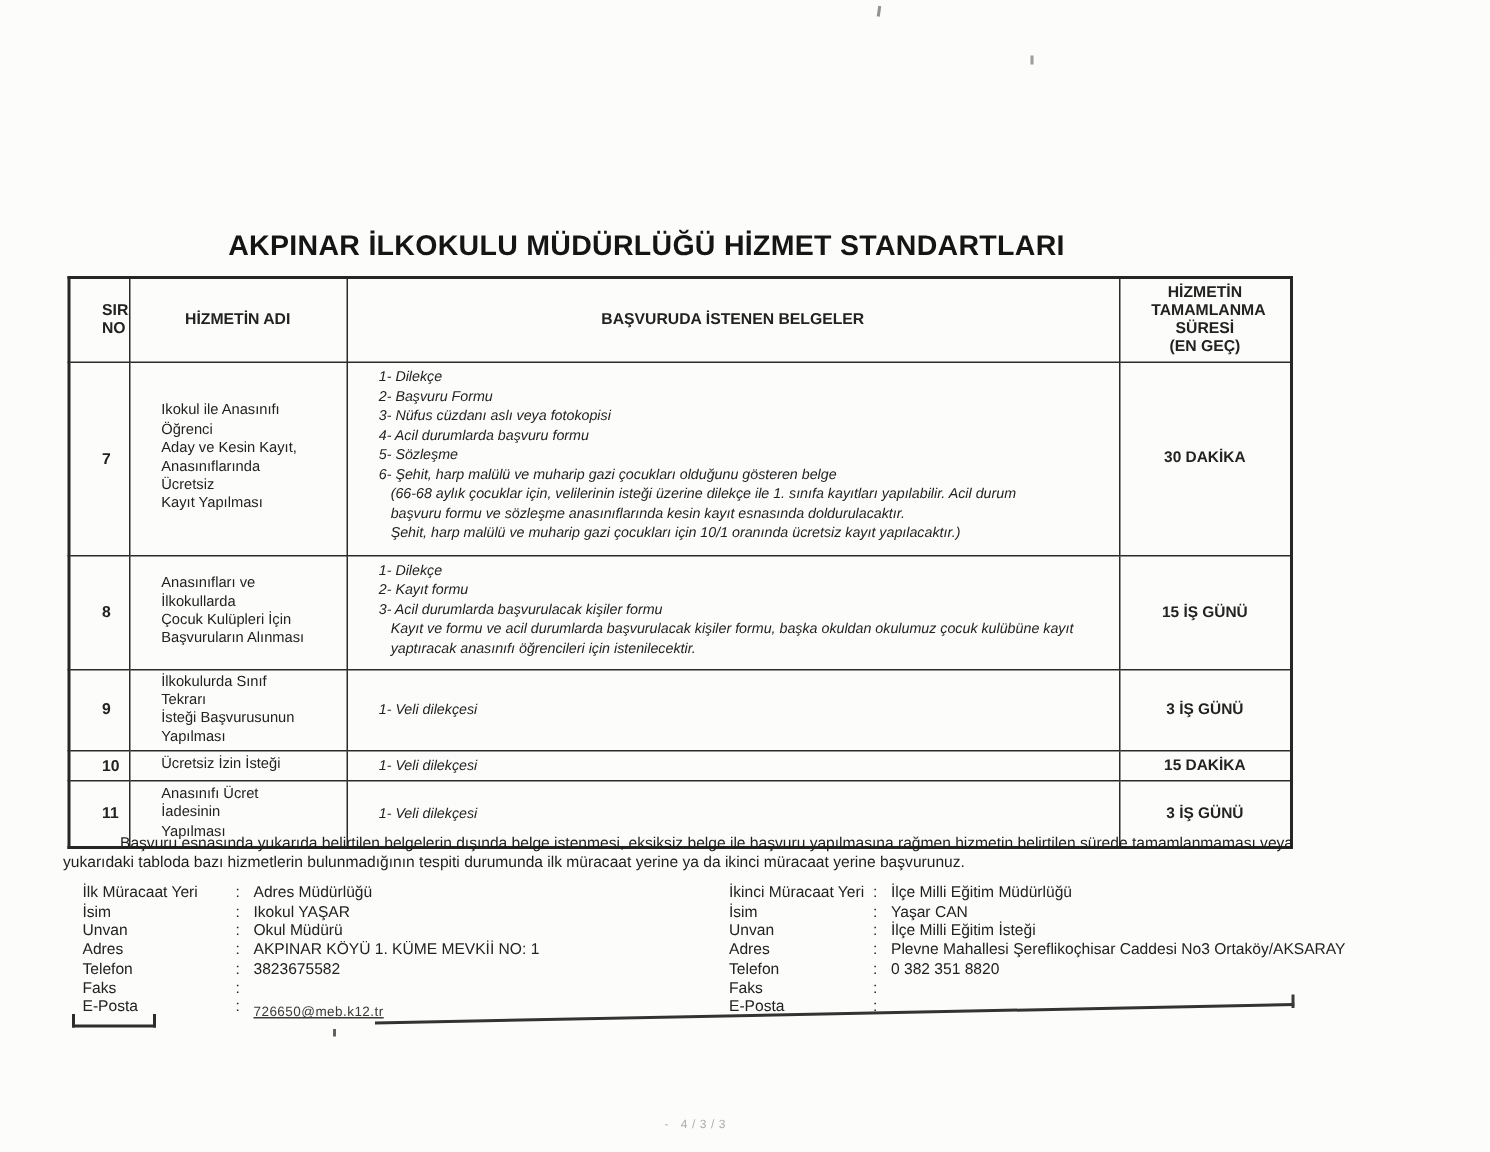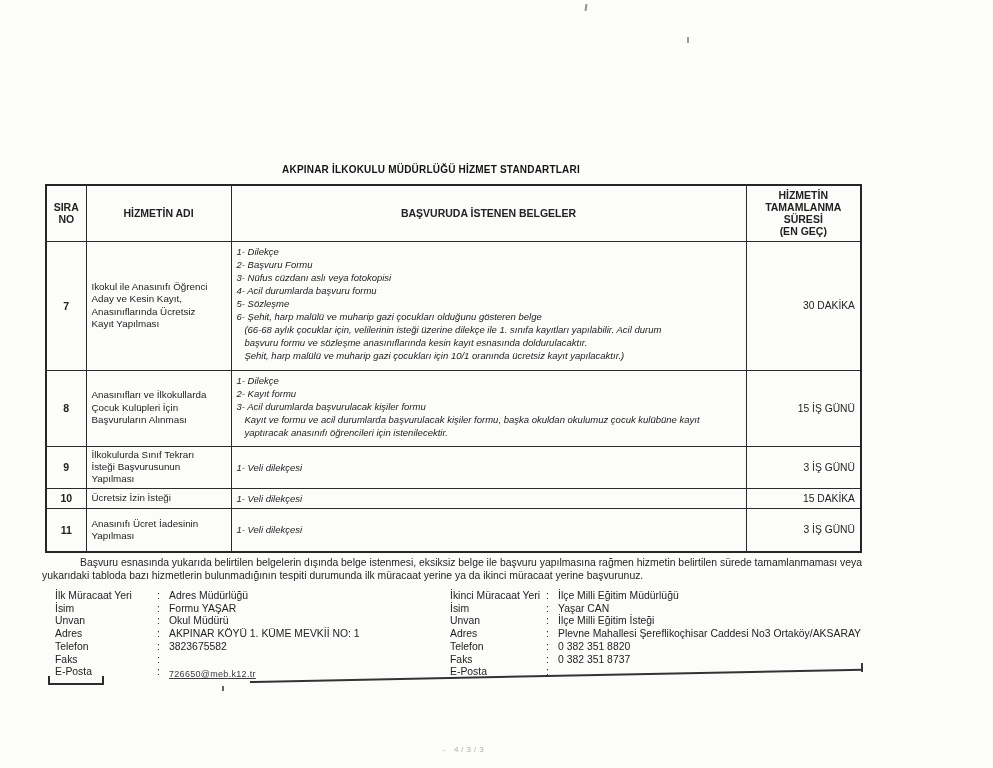--- a/index.html
+++ b/index.html
@@ -3,51 +3,51 @@
 <meta charset="utf-8">
 <style>
   html,body{margin:0;padding:0;}
   .sheet{
     position:relative; width:993px; height:768px;
     background:#fcfcfb; overflow:hidden;
     font-family:"Liberation Sans","DejaVu Sans",sans-serif;
     color:#222;
   }
   .doc-title{
-    position:absolute; top:164px; left:45px; width:772px;
-    text-align:center; font-size:10px; font-weight:bold; color:#151515;
+    position:absolute; top:154px; left:45px; width:772px;
+    text-align:center; font-size:19px; font-weight:bold; color:#151515;
     letter-spacing:.2px;
   }
   table.std{
     position:absolute; top:184px; left:45px;
     border-collapse:collapse; table-layout:fixed; width:815px;
     border:2px solid #262626;
   }
   table.std td{
     border:1.5px solid #2a2a2a; overflow:hidden;
-    vertical-align:middle; padding:2px 5px;
+    vertical-align:middle; padding:2px 21px;
   }
   td.c-no{ text-align:center; font-weight:bold; font-size:10.5px; }
   td.c-head{ text-align:center; font-weight:bold; font-size:10.5px; line-height:12px; }
   td.c-service{ font-size:9.8px; line-height:12.4px; padding-left:8px; }
   td.c-docs{ font-size:9.5px; line-height:13px; padding-left:7px;font-style:italic; }
   td.c-docs.top{ vertical-align:top; padding-top:3px; }
-  td.c-dur{ text-align:right; font-weight:normal; font-size:10.3px; }
+  td.c-dur{ text-align:center; font-weight:bold; font-size:10.3px; }
   .pre{ white-space:pre-wrap; }
   .note{
     position:absolute; top:556px; left:42px; width:918px;
     font-size:10.4px; line-height:13.2px; color:#1e1e1e;
     white-space:pre-wrap; text-indent:38px;
   }
   .contact-block{ position:absolute; top:590px; font-size:10.4px; line-height:12.7px; }
   .contact-block.first{ left:55px; width:390px; }
   .contact-block.second{ left:450px; width:470px; }
   .c-row{ display:flex; }
   .c-label{ flex:0 0 102px; }
-  .second .c-label{ flex:0 0 96px; }
+  .second .c-label{ flex:0 0 96px;margin-left:36px; }
   .c-colon{ flex:0 0 12px; }
   .c-value{ flex:1; }
   .c-value.email{
     font-size:9px; text-decoration:underline; color:#3a3a3a; letter-spacing:.3px;
     padding-top:2px;
   }
   
   .artifact{ position:absolute; background:#3a3a3a; }
   .long-line{
     position:absolute; left:250px; top:681px; width:613px; height:2px;
@@ -178,21 +178,21 @@
 
   <div class="contact-block first">
     <div class="c-row">
         <span class="c-label">İlk Müracaat Yeri</span>
         <span class="c-colon">:</span>
         <span class="c-value">Adres Müdürlüğü</span>
       </div>
     <div class="c-row">
         <span class="c-label">İsim</span>
         <span class="c-colon">:</span>
-        <span class="c-value">Formu YAŞAR</span>
+        <span class="c-value">Ikokul YAŞAR</span>
       </div>
     <div class="c-row">
         <span class="c-label">Unvan</span>
         <span class="c-colon">:</span>
         <span class="c-value">Okul Müdürü</span>
       </div>
     <div class="c-row">
         <span class="c-label">Adres</span>
         <span class="c-colon">:</span>
         <span class="c-value">AKPINAR KÖYÜ 1. KÜME MEVKİİ NO: 1</span>
@@ -236,21 +236,20 @@
         <span class="c-value">Plevne Mahallesi Şereflikoçhisar Caddesi No3 Ortaköy/AKSARAY</span>
       </div>
     <div class="c-row">
         <span class="c-label">Telefon</span>
         <span class="c-colon">:</span>
         <span class="c-value">0 382 351 8820</span>
       </div>
     <div class="c-row">
         <span class="c-label">Faks</span>
         <span class="c-colon">:</span>
-        <span class="c-value">0 382 351 8737</span>
       </div>
     <div class="c-row">
         <span class="c-label">E-Posta</span>
         <span class="c-colon">:</span>
         <span class="c-value"></span>
       </div>
   </div>
 
   <div class="long-line"></div>
   <div class="artifact line-hook"></div>

